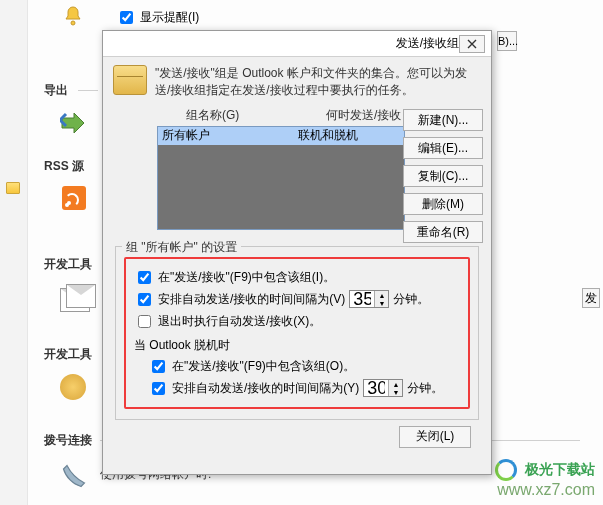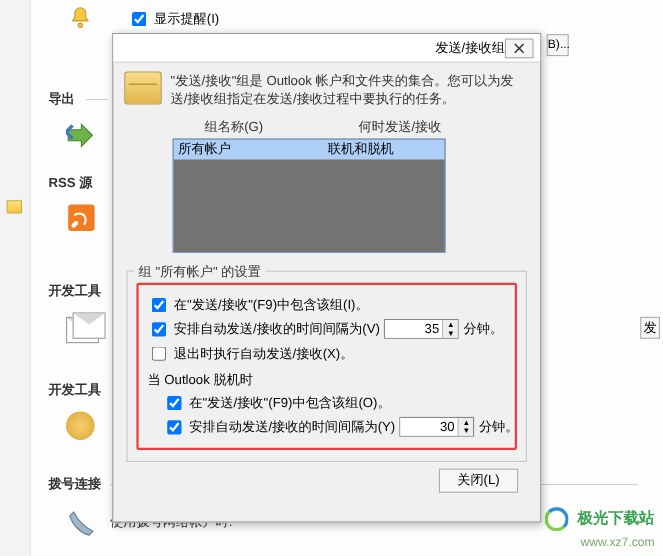--- a/index.html
+++ b/index.html
@@ -119,42 +119,42 @@
     border: 2px solid #ef3b3b;
     padding: 6px 8px;
     border-radius: 2px;
   }
   .opt-row { display:flex; align-items:center; gap:4px; margin:3px 0; }
   .opt-row label { white-space:nowrap; }
   .spin {
     display:inline-flex; border:1px solid #888; height:18px; background:#fff;
   }
   .spin input{
-    width:52px; border:none; font-size:12px; text-align:right; padding:0 3px;
+    width:24px; border:none; font-size:18px; text-align:right; padding:0 3px;
   }
   .spin .arrows{
     width:14px; border-left:1px solid #aaa; display:flex; flex-direction:column;
   }
   .spin .arrows div{flex:1; display:flex;align-items:center;justify-content:center; font-size:7px; background:#eee; cursor:pointer;}
   .sub-label { margin:6px 0 2px 0; }
   .close-row { display:flex; justify-content:flex-end; padding:6px 10px 0 0; }
   .bg-sidebtn {
     position:absolute; left:582px; top:288px; width:18px; height:20px;
     background:#f6f6f6;border:1px solid #adadad; text-align:center; line-height:18px;
   }
   .bg-partial-b {
     position:absolute; left:497px; top:31px; width:20px; height:20px;
     border:1px solid #adadad; background:#f6f6f6; text-align:center; line-height:18px;
     font-size:11px;
   }
   .watermark {
     position:absolute; right:8px; bottom:6px; text-align:right;
     font-size:14px; color:#3aa253; font-weight:bold;
   }
-  .watermark .url{ font-size:11px; color:#7aa86f; font-weight:normal;}
+  .watermark .url{ font-size:16px; color:#7aa86f; font-weight:normal;}
   .wm-swirl{
     display:inline-block; width:22px; height:22px; border:3px solid #2f8fd4;
     border-left-color:#7fcf4a; border-bottom-color:#7fcf4a;
     border-radius:50%; vertical-align:middle; margin-right:4px;
   }
   .mail-icon {
     width:30px;height:24px; background:#fff;border:1px solid #9a9a9a;position:relative;
   }
   .mail-icon::after{content:"";position:absolute;left:0;right:0;top:0;height:0;
     border-left:14px solid transparent;border-right:14px solid transparent;border-top:10px solid #d7d7d7;}
@@ -249,20 +249,27 @@
       <span class="lh-name">组名称(G)</span>
       <span class="lh-when">何时发送/接收</span>
     </div>
     <div class="listbox">
       <div class="listrow">
         <span class="c1">所有帐户</span>
         <span>联机和脱机</span>
       </div>
     </div>
 
+    <div class="btn-col">
+      <button class="btn">新建(N)...</button>
+      <button class="btn">编辑(E)...</button>
+      <button class="btn">复制(C)...</button>
+      <button class="btn">删除(M)</button>
+      <button class="btn">重命名(R)</button>
+    </div>
 
     <div class="groupbox" style="margin-top:16px">
       <div class="groupbox-title">组 "所有帐户" 的设置</div>
 
       <div class="red-box">
         <div class="opt-row">
           <input type="checkbox" class="chk" checked="" style="">
           <label>在"发送/接收"(F9)中包含该组(I)。</label>
         </div>
         <div class="opt-row">

